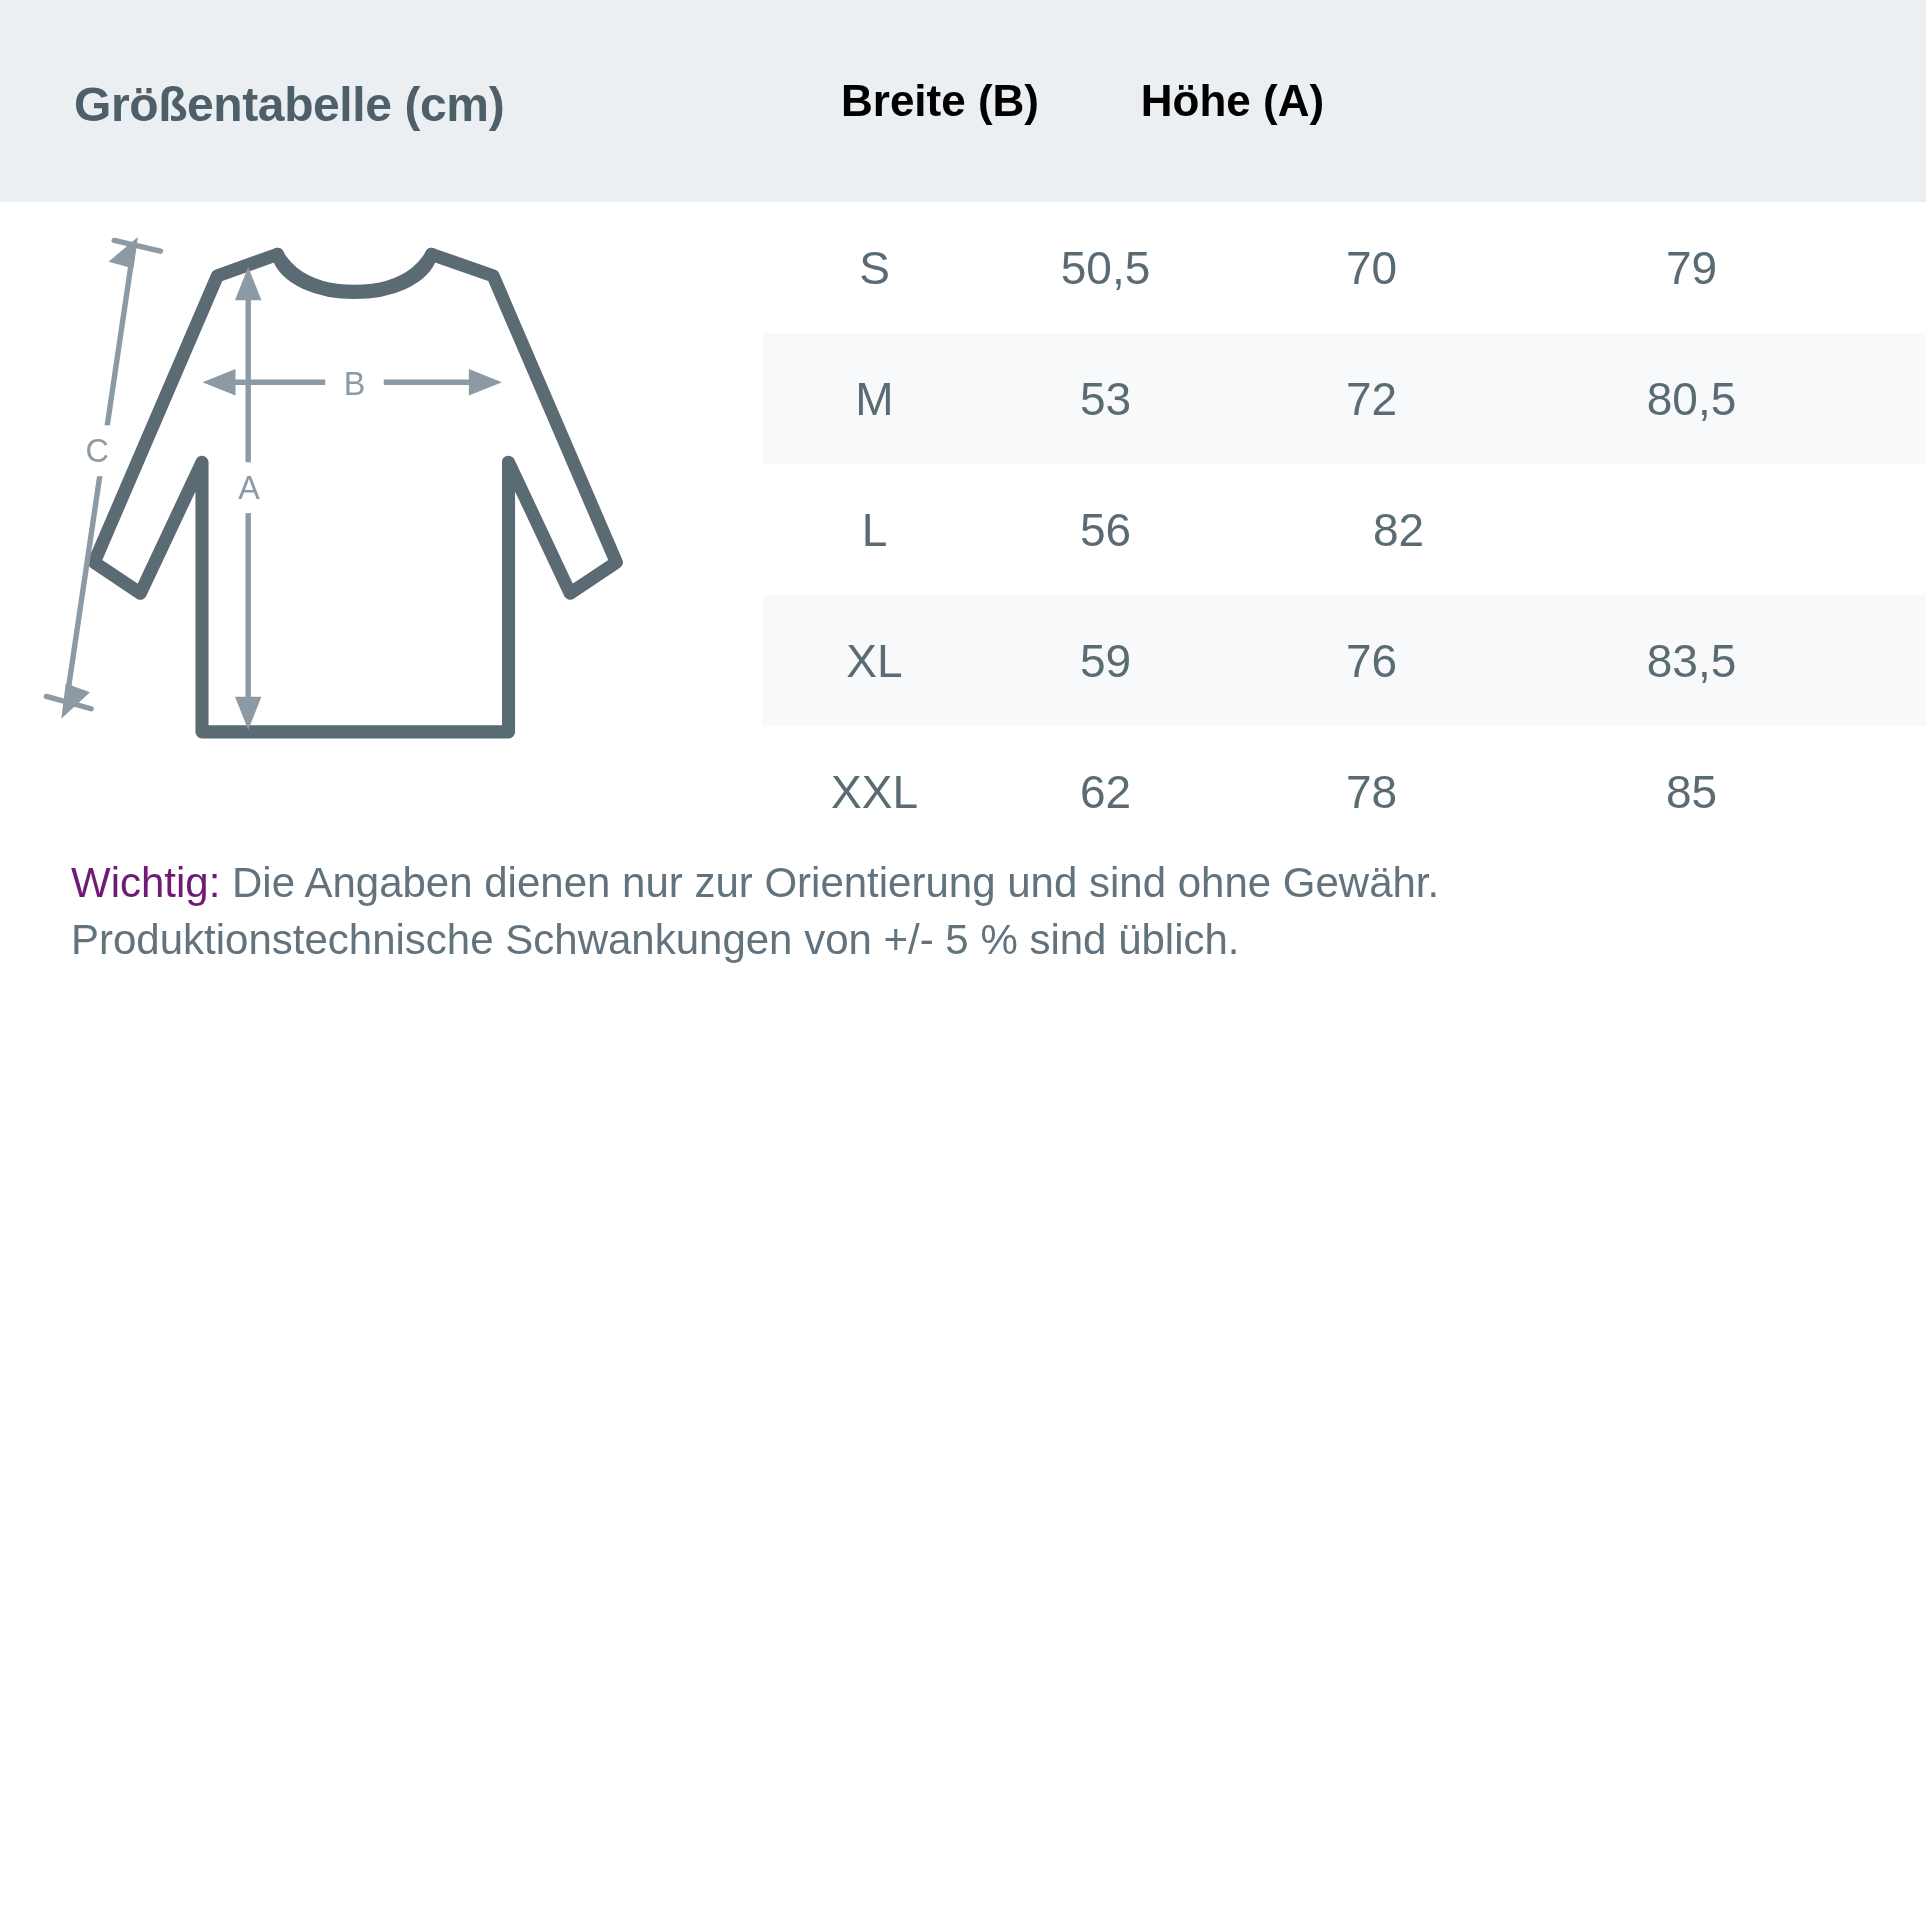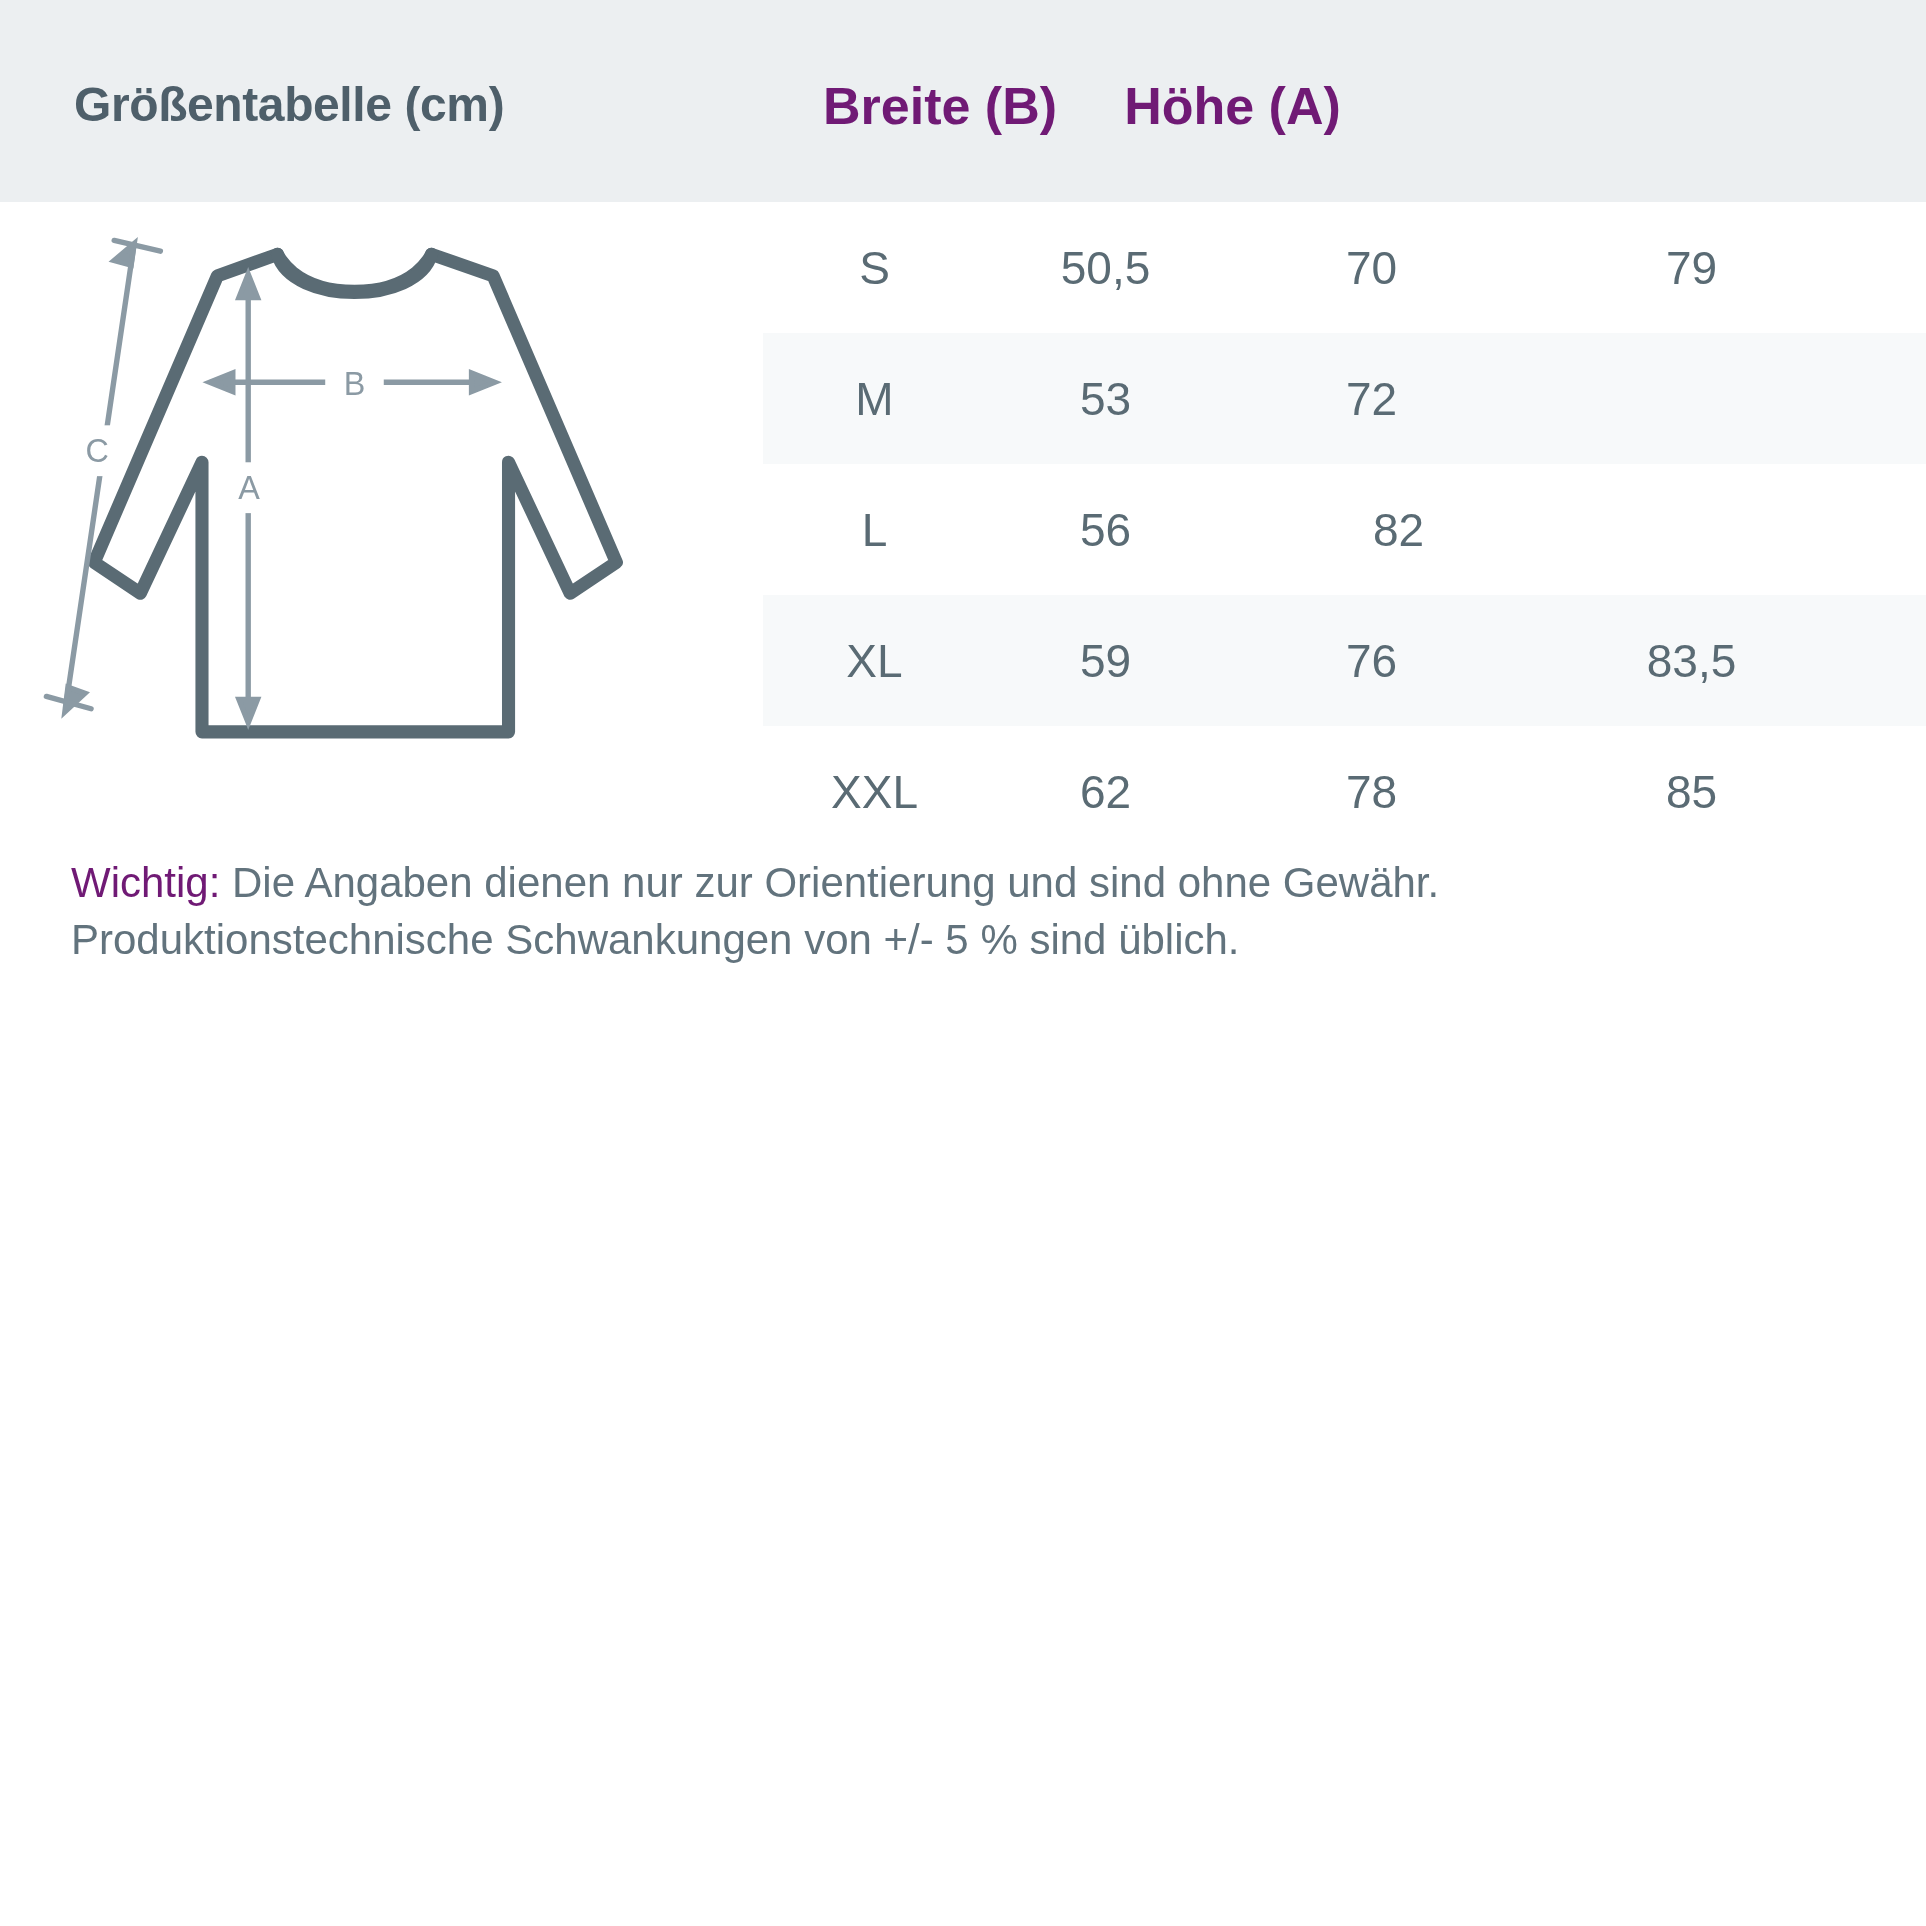--- a/index.html
+++ b/index.html
@@ -43,23 +43,23 @@
     letter-spacing: -0.4px;
   }
   .header-cols {
     position: absolute;
     left: 786px;
     top: 76px;
     width: 1079px;
     display: flex;
   }
   .header-col {
-    font-size: 52px;
+    font-size: 44px;
     font-weight: bold;
-    color: #701a75;
+    color: #000000;
     text-align: center;
     white-space: nowrap;
   }
   .hc-1 { width: 308px; }
   .hc-2 { width: 277px; }
   .hc-3 { width: 308px; }
 
   
   .table {
     position: absolute;
@@ -179,20 +179,21 @@
       <div class="cell c-size">S</div>
       <div class="cell c-width">50,5</div>
       <div class="cell c-len">70</div>
       <div class="cell c-slv">79</div>
     </div>
 
     <div class="row alt">
       <div class="cell c-size">M</div>
       <div class="cell c-width">53</div>
       <div class="cell c-len">72</div>
+      <div class="cell c-slv">80,5</div>
     </div>
 
     <div class="row">
       <div class="cell c-size">L</div>
       <div class="cell c-width">56</div>
       <div class="cell c-slv">82</div>
     </div>
 
     <div class="row alt">
       <div class="cell c-size">XL</div>

